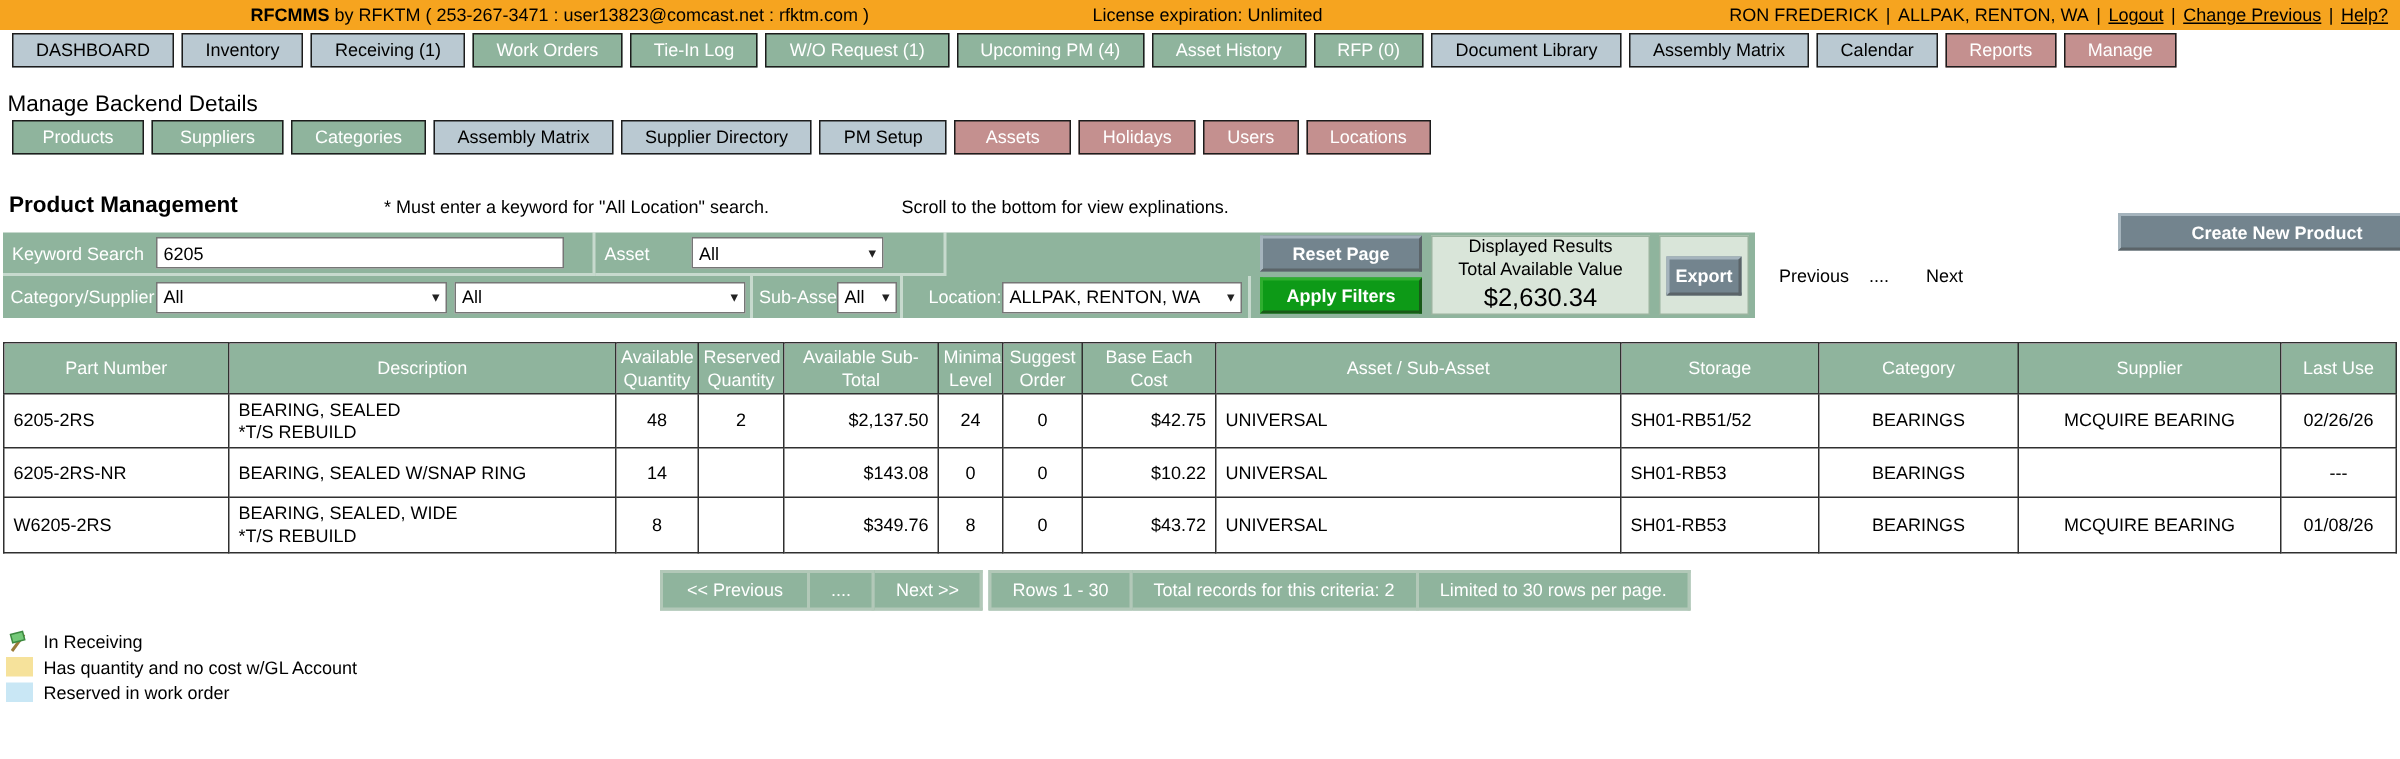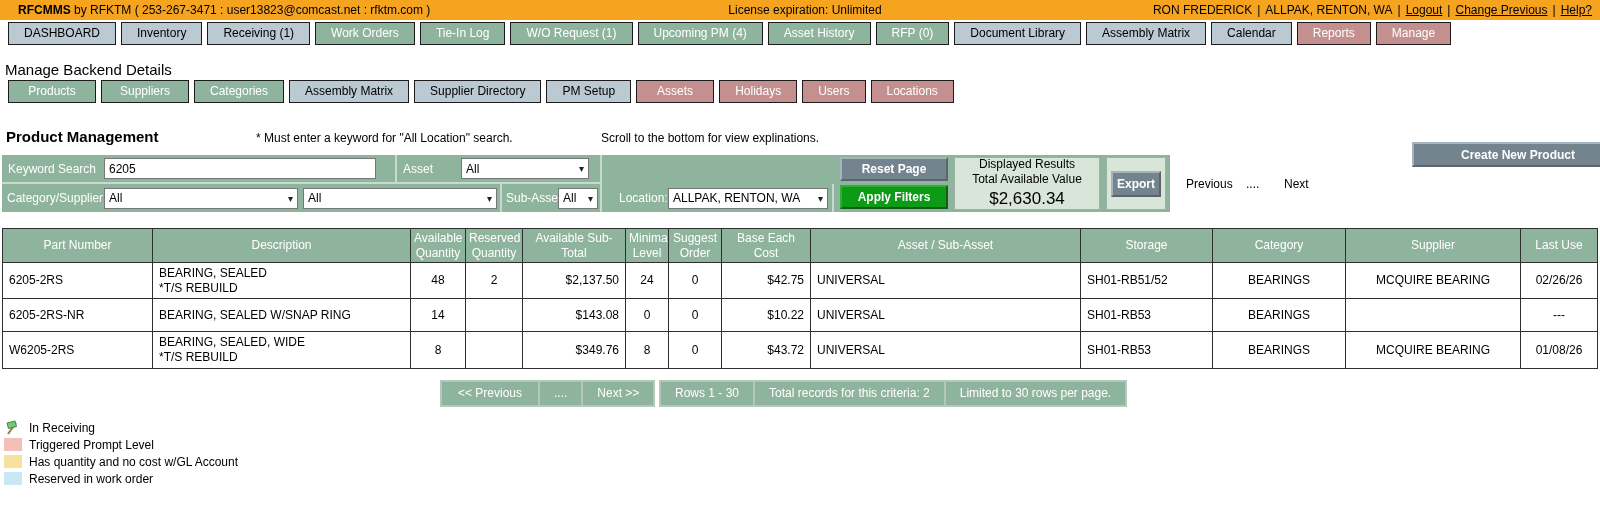--- a/index.html
+++ b/index.html
@@ -2,21 +2,21 @@
 <html><head>
 <meta charset="utf-8">
 <style>
   * { margin:0; padding:0; box-sizing:border-box; }
   body { font-family:"Liberation Sans", sans-serif; background:#fff; }
   .page { position:relative; width:1600px; height:506px; background:#fff; overflow:hidden; }
 
   
   .topbar { position:absolute; left:0; top:0; width:1600px; height:20px; background:#f6a41f;
             display:flex; align-items:center; font-size:12px; color:#000; }
-  .topbar .left  { flex:1; padding-left:18px; white-space:nowrap; }
+  .topbar .left  { flex:1; padding-left:18px; white-space:nowrap;text-align:center; }
   .topbar .mid   { white-space:nowrap; }
   .topbar .right { flex:1; text-align:right; padding-right:8px; white-space:nowrap; }
   .topbar b { font-weight:bold; }
   .toplink { text-decoration:underline; color:#000; cursor:pointer; }
   .sep { padding:0 5px; }
 
   
   .tabrow { position:absolute; display:flex; gap:5px; }
   .tab { height:23px; line-height:21px; padding:0 15px; font-size:12px; border:1px solid #1c1c1c;
          white-space:nowrap; text-align:center; cursor:pointer; }
@@ -138,21 +138,21 @@
   <div class="pm-note1">* Must enter a keyword for "All Location" search.</div>
   <div class="pm-note2">Scroll to the bottom for view explinations.</div>
   <button class="btn-slate btn-create">Create New Product</button>
 
   <div class="filters">
 
     <div class="fcell fdivR fdivB" style="left:0; top:0; width:395px; height:29px;">
       <span class="flabel" style="margin-left:6px;">Keyword Search</span>
       <input class="ftext" style="position: absolute; left: 102px; width: 272px;" value="6205">
     </div>
-    <div class="fcell fdivR fdivB" style="left:395px; top:0; width:205px; height:29px;">
+    <div class="fcell fdivR fdivB" style="left:395px; top:0; width:234px; height:29px;">
       <span class="flabel" style="margin-left:6px;">Asset</span>
       <div class="fselect" style="position:absolute; left:64px; width:128px;">
         <span>All</span>
           <span class="chev">▾</span>
       </div>
     </div>
 
     <div class="fcell fdivR" style="left:0; top:29px; width:500px; height:28px;">
       <span class="flabel" style="margin-left:5px;">Category/Supplier</span>
       <div class="fselect" style="position:absolute; left:102px; width:194px;">
@@ -299,24 +299,20 @@
     <div class="lrow">
       <span class="flagbox">
         <svg width="16" height="16" viewBox="0 0 16 16">
             <line x1="4" y1="14" x2="12" y2="3" stroke="#9a7b3a" stroke-width="2"></line>
             <path d="M3 3 L11 1 L12.5 6.5 L4.5 8.5 Z" fill="#74c978" stroke="#3c8a40" stroke-width="1"></path>
           </svg>
       </span>
       <span>In Receiving</span>
     </div>
     <div class="lrow">
-      <span class="lswatch sw-pink"></span>
-      <span>Triggered Prompt Level</span>
-    </div>
-    <div class="lrow">
       <span class="lswatch sw-yellow"></span>
       <span>Has quantity and no cost w/GL Account</span>
     </div>
     <div class="lrow">
       <span class="lswatch sw-blue"></span>
       <span>Reserved in work order</span>
     </div>
   </div>
 
 </div>

